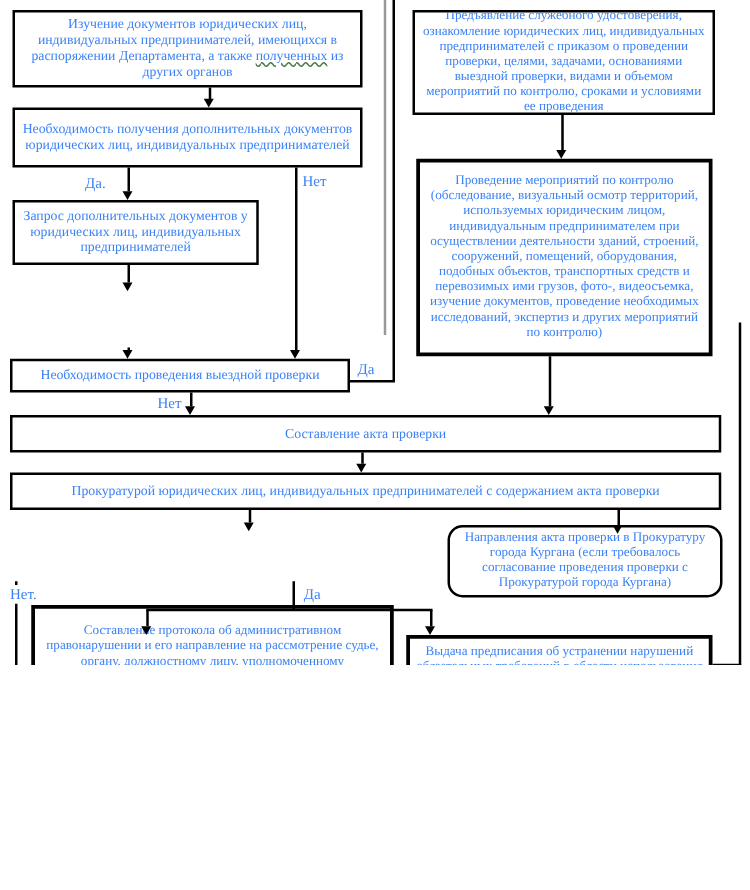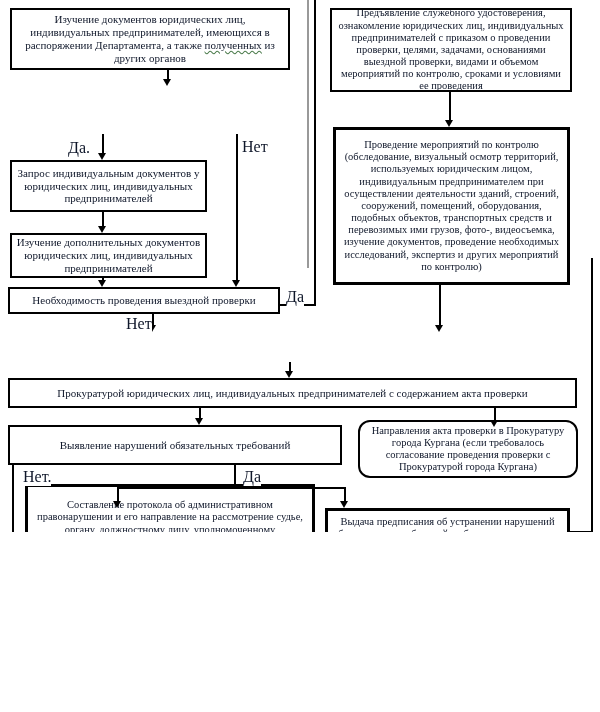--- a/index.html
+++ b/index.html
@@ -1,21 +1,21 @@
 <!DOCTYPE html>
 <html><head>
 <meta charset="utf-8">
 <style>
   html,body{margin:0;padding:0;background:#ffffff;}
   #canvas{
     position:relative;
     width:600px;height:532px;
     background:#ffffff;
     font-family:"Liberation Serif","DejaVu Serif",serif;
-    color:#0f172a;
+    color:#3b82f6;
     overflow:hidden;
   }
   .box{
     position:absolute;
     border:2px solid #000;
     background:#fff;
     display:flex;align-items:center;justify-content:center;
     text-align:center;
     font-size:11px;line-height:1.18;
     padding:2px 4px;
@@ -28,69 +28,69 @@
   .hline{position:absolute;height:1.5px;background:#000;}
   .vline.gray{background:#999;}
   .arr-down{
     position:absolute;width:0;height:0;
     border-left:4px solid transparent;
     border-right:4px solid transparent;
     border-top:7px solid #000;
   }
   .lbl{
     position:absolute;
-    font-size:16px;
+    font-size:12px;
     background:#fff;
     white-space:nowrap;
   }
   .squiggle{
     text-decoration:underline;
     text-decoration-style:wavy;
     text-decoration-color:#4a7a4a;
     text-underline-offset:1px;
   }
 </style>
 </head>
 <body>
 
 <div id="canvas">
 
   <div class="box" style="left:10px;top:8px;width:280px;height:62px;">
     <div><span>Изучение документов юридических лиц, индивидуальных предпринимателей, имеющихся в распоряжении Департамента, а также </span><span class="squiggle">полученных</span><span> из других органов</span></div>
   </div>
 
+  <div class="box" style="left:10px;top:86px;width:280px;height:48px;">
+    <div>Необходимость получения дополнительных документов юридических лиц, индивидуальных предпринимателей</div>
+  </div>
 
   <div class="box" style="left:10px;top:160px;width:197px;height:52px;">
-    <div>Запрос индивидуальным документов у юридических лиц, индивидуальных предпринимателей</div>
+    <div>Запрос дополнительных документов у юридических лиц, индивидуальных предпринимателей</div>
   </div>
 
-  <div class="box" style="left:10px;top:233px;width:197px;height:45px;">
-    <div>Изучение дополнительных документов юридических лиц, индивидуальных предпринимателей</div>
-  </div>
 
   <div class="box" style="left:8px;top:287px;width:272px;height:27px;justify-content:center;">
     <div>Необходимость проведения выездной проверки</div>
   </div>
 
   <div class="box small" style="left:330px;top:8px;width:242px;height:84px;">
     <div>Предъявление служебного удостоверения, ознакомление юридических лиц, индивидуальных предпринимателей с приказом о проведении проверки, целями, задачами, основаниями выездной проверки, видами и объемом мероприятий по контролю, сроками и условиями ее проведения</div>
   </div>
 
   <div class="box small thick" style="left:333px;top:127px;width:237px;height:158px;">
     <div>Проведение мероприятий по контролю (обследование, визуальный осмотр территорий, используемых юридическим лицом, индивидуальным предпринимателем при осуществлении деятельности зданий, строений, сооружений, помещений, оборудования, подобных объектов, транспортных средств и перевозимых ими грузов, фото-, видеосъемка, изучение документов, проведение необходимых исследований, экспертиз и других мероприятий по контролю)</div>
   </div>
 
+  <div class="box" style="left:8px;top:332px;width:569px;height:30px;">
+    <div>Составление акта проверки</div>
+  </div>
 
   <div class="box" style="left:8px;top:378px;width:569px;height:30px;">
     <div>Прокуратурой юридических лиц, индивидуальных предпринимателей с содержанием акта проверки</div>
   </div>
 
-  <div class="box" style="left:8px;top:425px;width:334px;height:40px;">
-    <div>Выявление нарушений обязательных требований</div>
-  </div>
 
   <div class="box small" style="left:358px;top:420px;width:220px;height:58px;border-radius:12px;">
     <div>Направления акта проверки в Прокуратуру города Кургана (если требовалось согласование проведения проверки с Прокуратурой города Кургана)</div>
   </div>
 
   <div class="box small thick" style="left:25px;top:484px;width:290px;height:140px;">
     <div>Составление протокола об административном правонарушении и его направление на рассмотрение судье, органу, должностному лицу, уполномоченному рассматривать дела об административных правонарушениях, либо направление материалов проверки в органы (должностным лицам), уполномоченным рассматривать дела об административных правонарушениях для рассмотрения и принятия мер по привлечению нарушителей к административной ответственности</div>
   </div>
 
   <div class="box small thick" style="left:325px;top:508px;width:245px;height:65px;justify-content:center;">
@@ -134,21 +134,21 @@
   <div class="arr-down" style="left:285px;top:371px;"></div>
 
   <div class="vline" style="left:199px;top:408px;height:10px;"></div>
   <div class="arr-down" style="left:195px;top:418px;"></div>
 
   <div class="vline" style="left:494px;top:408px;height:12px;"></div>
   <div class="arr-down" style="left:490px;top:420px;"></div>
 
   <div class="vline" style="left:12px;top:465px;height:188px;"></div>
   <div class="arr-down" style="left:8px;top:653px;"></div>
-  <div class="lbl" style="left:23px;top:468px;">Нет.</div>
+  <div class="lbl" style="left:8px;top:468px;">Нет.</div>
 
   <div class="vline" style="left:234px;top:465px;height:23px;"></div>
   <div class="hline" style="left:117px;top:487px;width:229px;"></div>
   <div class="vline" style="left:117px;top:488px;height:13px;"></div>
   <div class="arr-down" style="left:113px;top:501px;"></div>
   <div class="vline" style="left:344px;top:488px;height:13px;"></div>
   <div class="arr-down" style="left:340px;top:501px;"></div>
   <div class="lbl" style="left:243px;top:468px;">Да</div>
 
   <div class="vline" style="left:169px;top:648px;height:5px;"></div>

